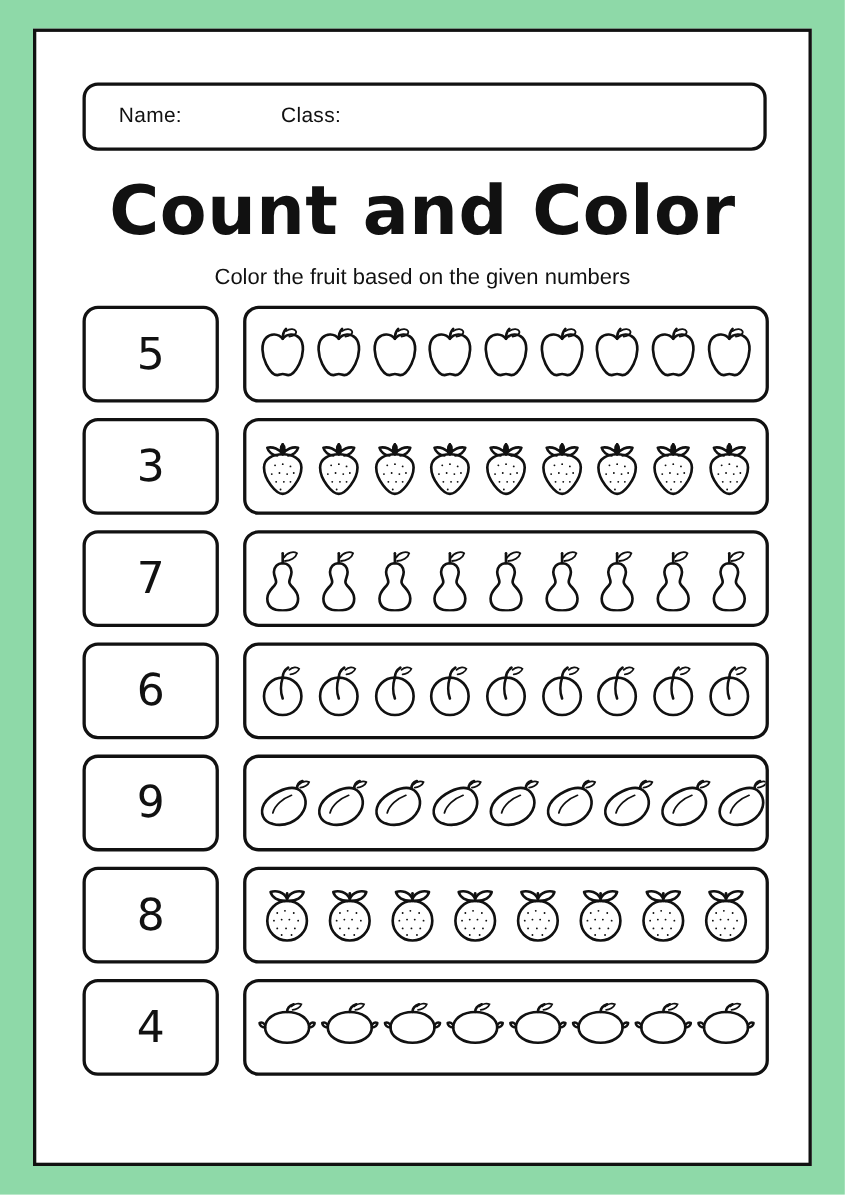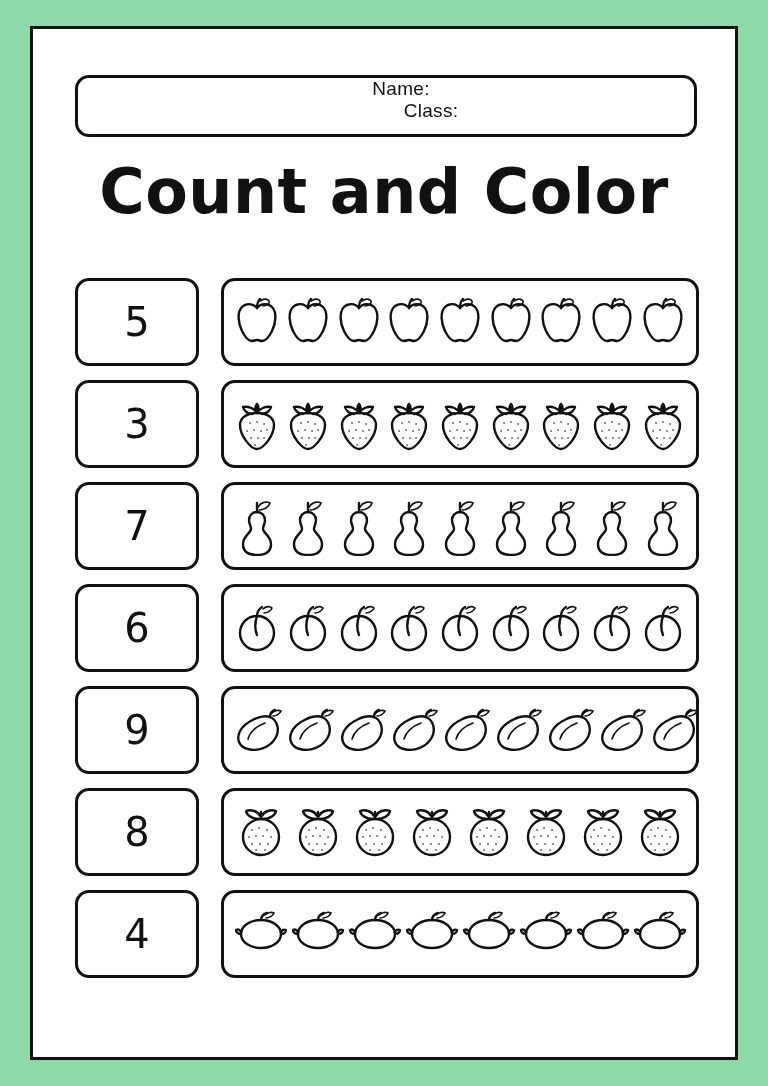--- a/index.html
+++ b/index.html
@@ -29,21 +29,20 @@
   .namebar {
     position: absolute;
     left: 42px;
     top: 46px;
     width: 622px;
     height: 62px;
     border: 3px solid #111111;
     border-radius: 14px;
     display: flex;
     align-items: center;
-    flex-direction: column;
   }
   .namebar .field {
     font-size: 19px;
     color: #111111;
     letter-spacing: 0.3px;
   }
   .namebar .field.name { margin-left: 30px; }
   .namebar .field.cls  { margin-left: 90px; }
 
   
@@ -113,20 +112,21 @@
 <body>
 
 <div class="page">
 
   <div class="namebar">
     <span class="field name">Name:</span>
     <span class="field cls">Class:</span>
   </div>
 
   <div class="title">Count and Color</div>
+  <div class="subtitle">Color the fruit based on the given numbers</div>
 
   <div class="rows" id="rows">
       <div class="row">
         <div class="numbox">5</div>
         <div class="fruitbox">
           <span>
             <svg width="48" height="56" viewBox="0 0 48 56">
     <path fill="none" stroke="#111" stroke-width="2.4" stroke-linecap="round" stroke-linejoin="round" d="M24 14c-4-5-11-5-15-1-5 5-4 16 0 24 3 6 7 10 10 10 2 0 3-1 5-1s3 1 5 1c3 0 7-4 10-10 4-8 5-19 0-24-4-4-11-4-15 1z"></path>
     <path fill="none" stroke="#111" stroke-width="2.4" stroke-linecap="round" stroke-linejoin="round" d="M24 14c0-4 1-7 3-9"></path>
     <path fill="none" stroke="#111" stroke-width="1.6" stroke-linecap="round" d="M27 7c4-3 8-2 9 0 1 2-2 5-6 5"></path>

